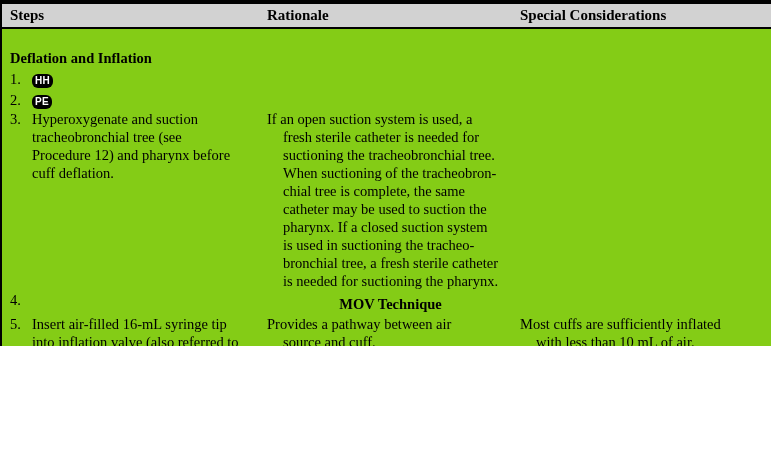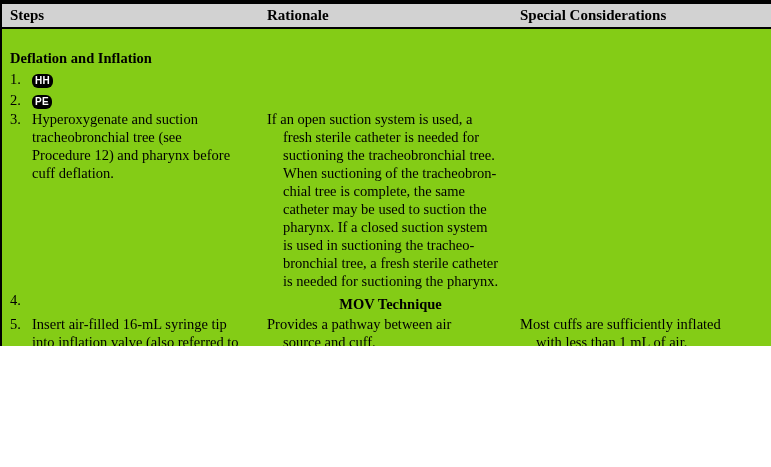--- a/index.html
+++ b/index.html
@@ -110,18 +110,18 @@
 into inflation valve (also referred to
 as the pilot balloon valve).</span>
         </div>
       </div>
       <div class="cell">
         <div class="hang pre">Provides a pathway between air
 source and cuff.</div>
       </div>
       <div class="cell">
         <div class="hang pre">Most cuffs are sufficiently inflated
-with less than 1 mL of air.</div>
+with less than 10 mL of air.</div>
       </div>
     </div>
 
   </div>
 </div>
 
 </body></html>

